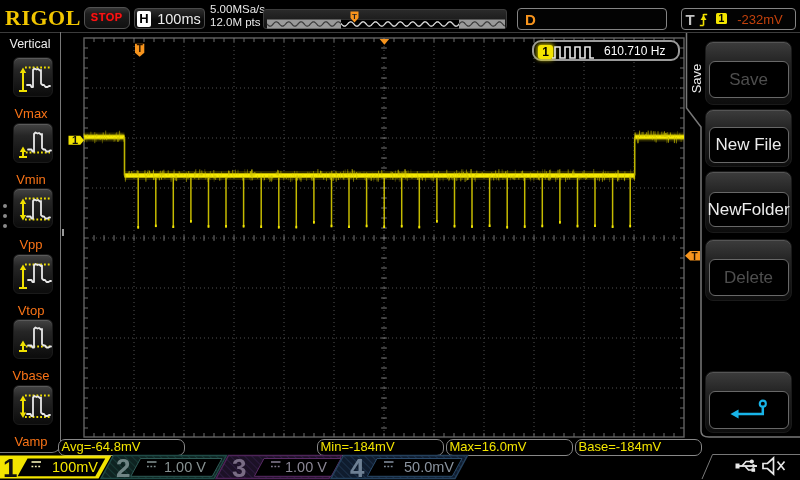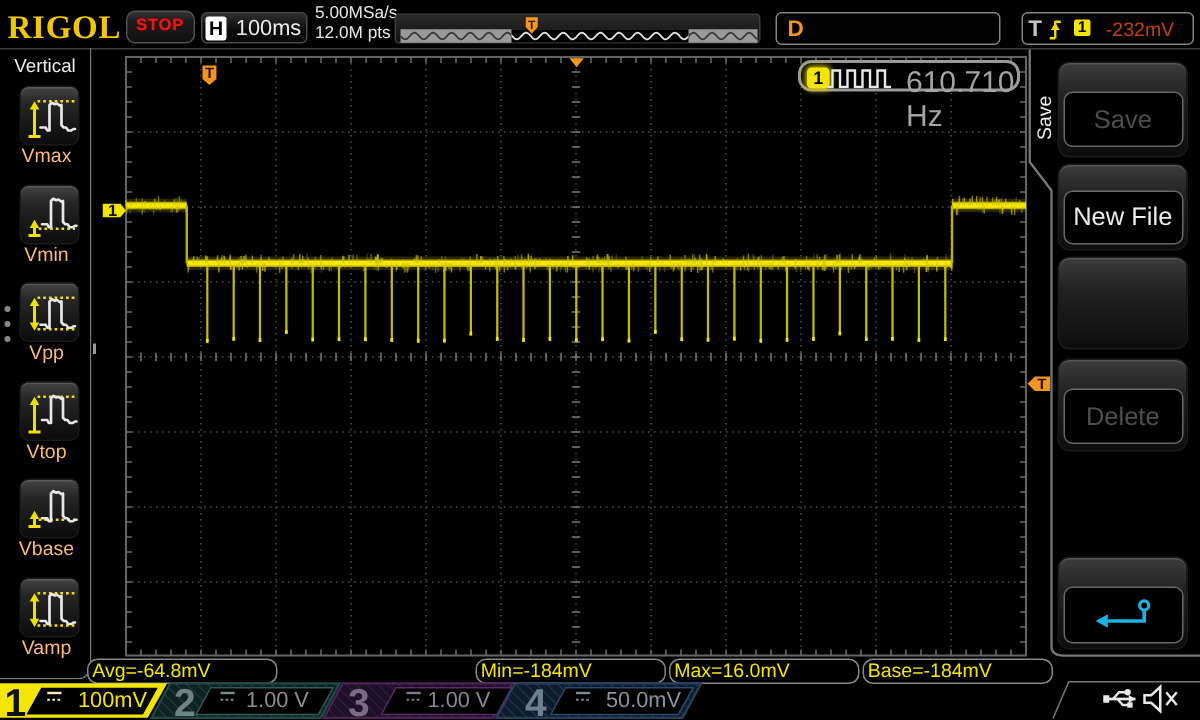--- a/index.html
+++ b/index.html
@@ -37,42 +37,42 @@
 #topdiv { left:0; top:32px; width:800px; height:1px; background:#3c3c3c; }
 
 
 #lpanel { left:0; top:32px; width:61px; height:421px;
   border-right:1.5px solid #787878; border-bottom:1.5px solid #787878;
   border-bottom-right-radius:9px; }
 #lvert { left:0; top:38px; width:60px; text-align:center; color:#ececec; font-size:12.5px; line-height:12px; }
 .lbtn { position:absolute; left:12.5px; width:40px; height:40px; border-radius:6px;
   background:linear-gradient(180deg,#434343,#262626 30%,#0d0d0d 95%);
   border:1px solid #1a1a1a; box-shadow:inset 0 1px 0 #5a5a5a; }
-.llab { position:absolute; left:0; width:62px; text-align:center; color:#fdba74; font-size:13px; line-height:12.5px; }
+.llab { position:absolute; left:0; width:62px; text-align:center; color:#f97316; font-size:13px; line-height:12.5px;margin-top:10px; }
 .ldot { position:absolute; left:3px; width:4px; height:4px; border-radius:2px; background:#8a8a8a; }
 
 
 #rpanel { left:698px; top:32px; width:102px; height:448px; }
 .rkey { position:absolute; left:7px; width:87px; border-radius:8px;
   background:linear-gradient(180deg,#3c3c3c,#232323 35%,#0d0d0d);
   border:1px solid #1a1a1a; box-shadow:inset 0 1px 0 #555; }
 .rinner { position:absolute; left:10.5px; width:80px; background:#000;
   border:1.5px solid #686868; border-radius:6px; color:#ececec; font-size:17px;
   display:flex; align-items:center; justify-content:center; }
 #savetab { left:687px; top:60px; color:#ececec; font-size:13px;
   transform:rotate(-90deg); transform-origin:center; width:36px; text-align:center; top:71px; left:678px; }
 
 
 #fcount { left:532px; top:40px; width:148px; height:21px; background:#000;
   border:2px solid #9a9a9a; border-radius:9px; }
 #fcount .c1 { position:absolute; left:4px; top:2.5px; width:15px; height:14px; background:#f3e500;
   border-radius:3px; color:#000; font-weight:bold; font-size:12px; text-align:center; line-height:14px;
   box-shadow:0 0 4px 1px #d8cc00; }
 #fcount .sq { position:absolute; left:17px; top:2px; }
-#fcount .v { position:absolute; left:70px; top:1.5px; color:#a3a3a3; font-size:20px; }
+#fcount .v { position:absolute; left:70px; top:1.5px; color:#ffffff; font-size:12px; }
 
 
 .meas { position:absolute; top:439px; width:127.5px; height:17px; background:#000;
   border:1.5px solid #888; border-radius:7px; color:#f3e500; font-size:13px;
   line-height:14px; padding-left:3px; }
 
 </style></head>
 <body>
 <div id="scr">
 
@@ -1108,20 +1108,21 @@
   <div class="ldot" style="top:204px"></div>
   <div class="ldot" style="top:214px"></div>
   <div class="ldot" style="top:224px"></div>
 
   <div class="abs" id="rpanel">
       <div class="rkey" style="top:9px;height:64px"></div>
       <div class="rinner" style="top:29px;height:37px;color:#4e4e4e;">Save</div>
       <div class="rkey" style="top:77px;height:58px"></div>
       <div class="rinner" style="top:95px;height:36px;color:#ececec;">New File</div>
       <div class="rkey" style="top:139px;height:62px"></div>
+      <div class="rinner" style="top:160px;height:35px;color:#ececec;">NewFolder</div>
       <div class="rkey" style="top:207px;height:62px"></div>
       <div class="rinner" style="top:227px;height:37px;color:#4e4e4e;">Delete</div>
       <div class="rkey" style="top:339px;height:62px"></div>
       <div class="rinner" style="top:359px;height:38px;">
         <svg width="82" height="38" viewBox="0 0 82 38">
           <path d="M28.5,23.2 H55.5 V15.5" fill="none" stroke="#18b4e8" stroke-width="2.6"></path>
           <path d="M21.5,23.2 L30,18.4 V28 z" fill="#18b4e8"></path>
           <circle cx="55.5" cy="12.3" r="3.2" fill="none" stroke="#18b4e8" stroke-width="2.2"></circle>
         </svg>
       </div>

